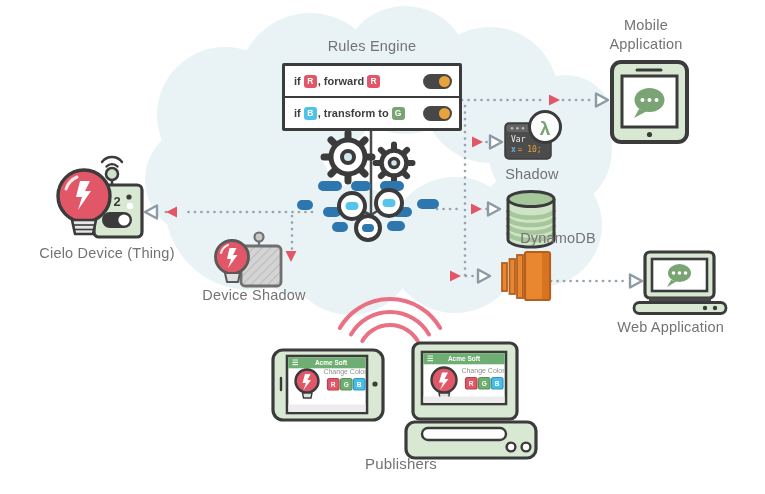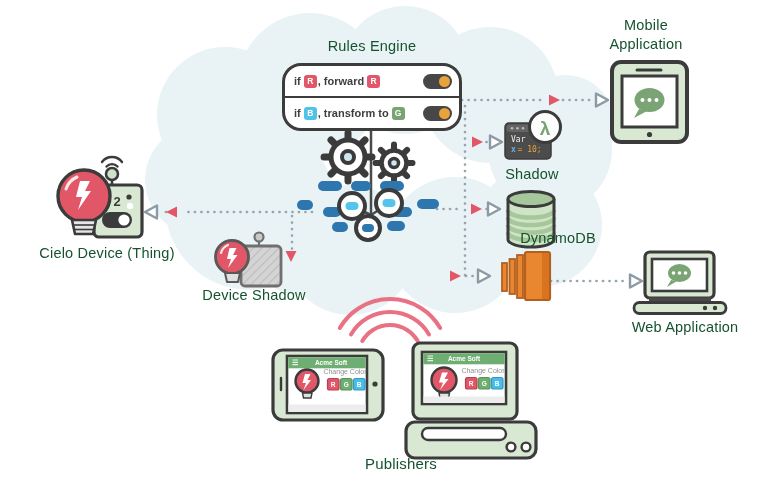--- a/index.html
+++ b/index.html
@@ -1,25 +1,25 @@
 <!DOCTYPE html>
 <html><head>
 <meta charset="utf-8">
 <style>
   html,body{margin:0;padding:0;background:#ffffff;}
   .stage{position:relative;width:765px;height:494px;overflow:hidden;
          font-family:"Liberation Sans",sans-serif;background:#ffffff;}
   .stage svg{position:absolute;left:0;top:0;}
-  .lbl{position:absolute;color:#14532d;font-size:14.5px;line-height:18px;
+  .lbl{position:absolute;color:#737373;font-size:14.5px;line-height:18px;
        text-align:center;letter-spacing:.2px;}
   .lbl.two{line-height:19px;}
   
   .rules-box{position:absolute;left:282px;top:63px;width:180px;height:68px;
              box-sizing:border-box;background:#ffffff;border:3px solid #3c3c3c;
-             border-radius:19px;z-index:5;display:flex;flex-direction:column;}
+             border-radius:2px;z-index:5;display:flex;flex-direction:column;}
   .rule-row{flex:1;display:flex;align-items:center;gap:3px;padding:0 7px 0 9px;
             font-size:11px;font-weight:bold;color:#3e3e3e;}
   .rule-row.first{border-bottom:2.5px solid #3c3c3c;}
   .badge{display:inline-block;width:13px;height:13px;border-radius:3px;
          color:#ffffff;font-size:8.5px;font-weight:bold;line-height:13px;
          text-align:center;}
   .badge.red{background:#e25767;}
   .badge.blue{background:#4fc2ea;}
   .badge.green{background:#78a471;}
   .mid{margin-left:-2px;white-space:pre;}
@@ -279,16 +279,16 @@
         </span>
     </div>
   </div>
 
   <div class="lbl" style="left:292px;top:37px;width:160px;">Rules Engine</div>
   <div class="lbl" style="left:17px;top:244px;width:180px;">Cielo Device (Thing)</div>
   <div class="lbl" style="left:184px;top:286px;width:140px;">Device Shadow</div>
   <div class="lbl" style="left:482px;top:165px;width:100px;">Shadow</div>
   <div class="lbl" style="left:498px;top:229px;width:120px;">DynamoDB</div>
   <div class="lbl two" style="left:587px;top:16px;width:118px;">Mobile Application</div>
-  <div class="lbl two" style="left:626px;top:318px;width:118px;">Web Application</div>
+  <div class="lbl two" style="left:606px;top:318px;width:118px;text-align:right;">Web Application</div>
   <div class="lbl" style="left:331px;top:455px;width:140px;font-size:15px;">Publishers</div>
 
 </div>
 
 </body></html>

